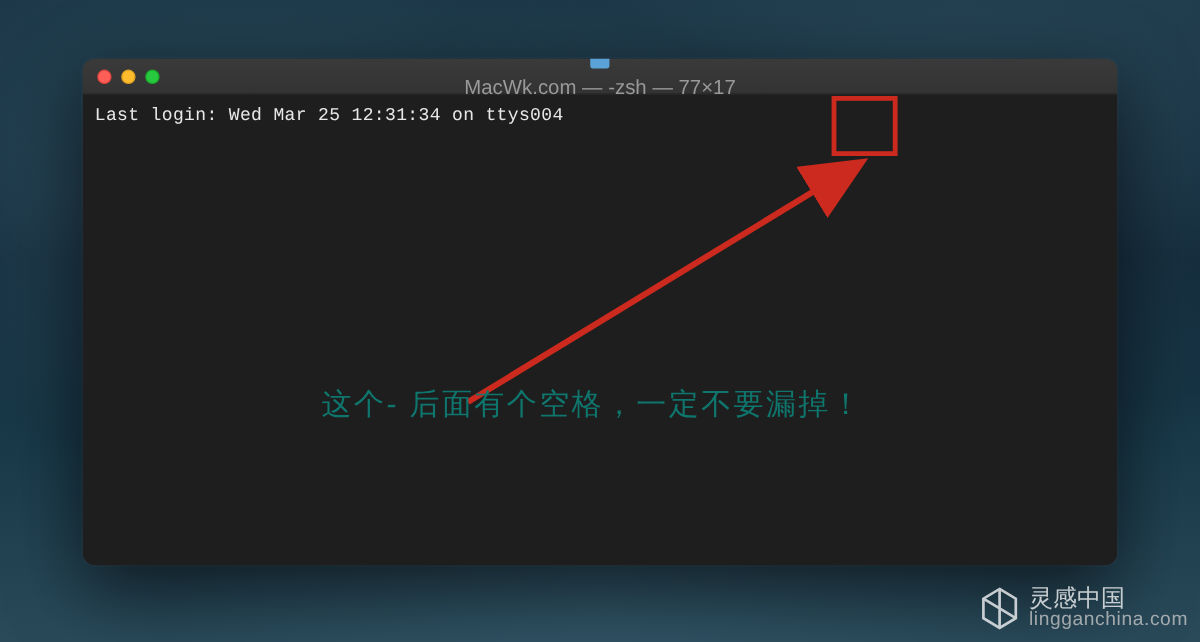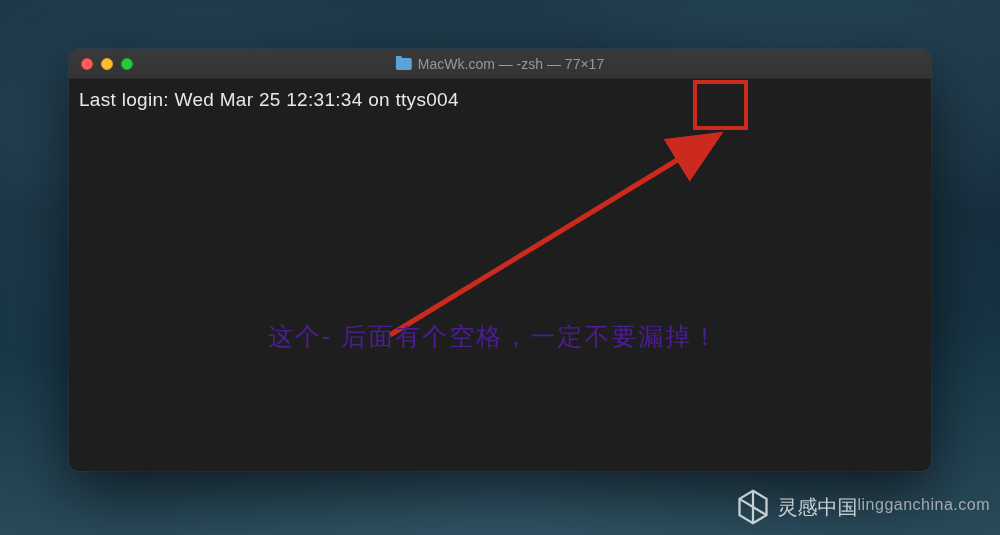--- a/index.html
+++ b/index.html
@@ -57,43 +57,44 @@
     .tl-min { background: #ffbd2e; border: 0.5px solid #dea123; }
     .tl-max { background: #27c93f; border: 0.5px solid #1aab29; }
     .title-content {
       position: absolute;
       left: 50%;
       transform: translateX(-50%);
       display: flex;
       align-items: center;
       gap: 6px;
       color: #999;
-      font-size: 14px;
+      font-size: 17px;
+      flex-direction: column;
     }
     .folder-icon {
       width: 16px;
       height: 12px;
       background: #5aa3d8;
       border-radius: 2px;
       position: relative;
     }
     .folder-icon::before {
       content: '';
       position: absolute;
       top: -2px;
       left: 0;
       width: 6px;
       height: 3px;
       background: #5aa3d8;
       border-radius: 1px 1px 0 0;
     }
     .terminal-body {
       padding: 8px 10px;
-      font-family: Liberation Sans, sans-serif;
-      font-size: 19px;
+      font-family: Liberation Mono, monospace;
+      font-size: 15px;
       line-height: 1.35;
       color: #e8e8e8;
       letter-spacing: 0.3px;
     }
     .term-line {
       white-space: pre;
     }
     .cursor-block {
       display: inline-block;
       width: 9px;
@@ -116,21 +117,21 @@
       left: 340px;
       top: 125px;
       width: 420px;
       height: 260px;
       pointer-events: none;
     }
     .annotation {
       position: absolute;
       left: 268px;
       top: 320px;
-      color: #4c1d95;
+      color: #0f766e;
       font-size: 25px;
       font-weight: 400;
       letter-spacing: 2px;
       font-family: "PingFang SC", "Hiragino Sans GB", "Microsoft YaHei", sans-serif;
     }
     .watermark {
       position: absolute;
       right: 10px;
       bottom: 10px;
       display: flex;
@@ -138,21 +139,21 @@
       gap: 6px;
       opacity: 0.75;
     }
     .watermark-logo {
       width: 36px;
       height: 36px;
     }
     .watermark-text {
       color: #fff;
       display: flex;
-      flex-direction: row;
+      flex-direction: column;
       line-height: 1;
     }
     .watermark-main {
       font-size: 20px;
       font-weight: 500;
       font-family: "PingFang SC", "Hiragino Sans GB", sans-serif;
     }
     .watermark-sub {
       font-size: 16px;
       color: #ccc;

